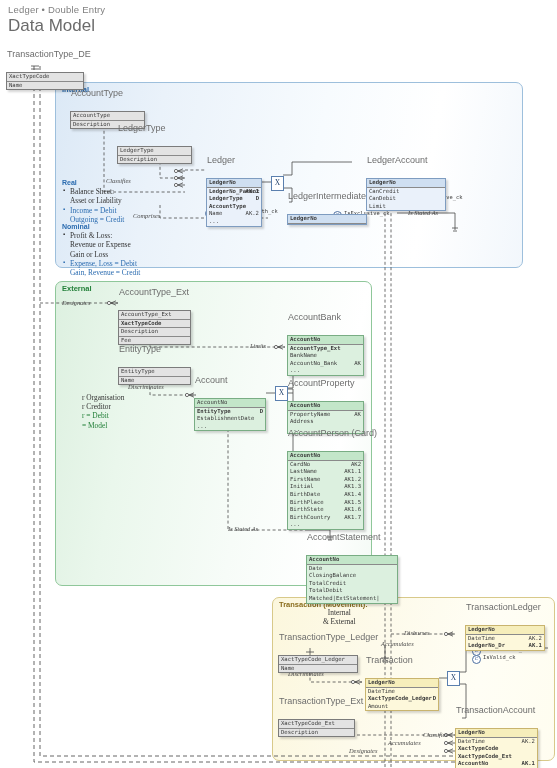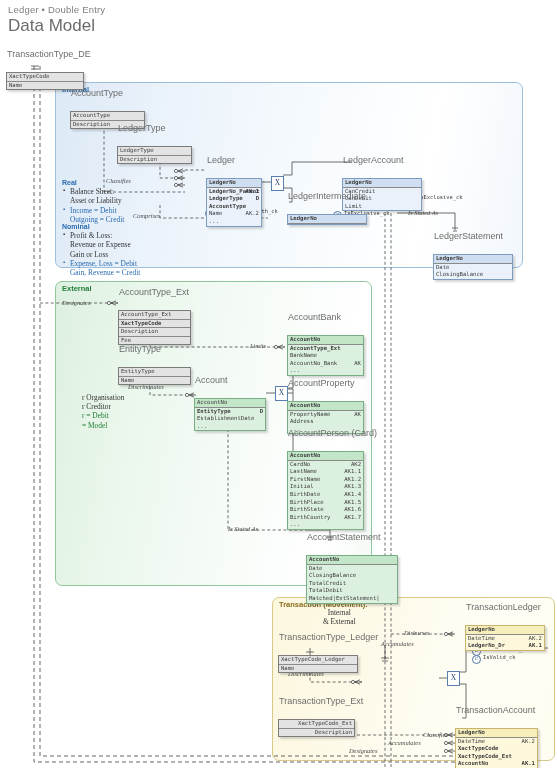--- a/index.html
+++ b/index.html
@@ -306,41 +306,33 @@
       <div class="ename">Ledger</div>
       <div class="ebody">
         <div class="row key sep b"><span>LedgerNo</span></div>
         <div class="row b"><span>LedgerNo_Parent</span><span class="ak">AK.1</span></div>
         <div class="row b"><span>LedgerType</span><span class="ak">D</span></div>
         <div class="row b"><span>AccountType</span></div>
         <div class="row"><span>Name</span><span class="ak">AK.2</span></div>
         <div class="row"><span>...</span></div>
       </div>
     </div>
-  <div class="ent c-blue" style="left:342px;top:155px;width:80px;">
+  <div class="ent c-blue" style="left:366px;top:155px;width:80px;">
       <div class="ename">LedgerAccount</div>
       <div class="ebody">
         <div class="row key sep b"><span>LedgerNo</span></div>
         <div class="row"><span>CanCredit</span></div>
         <div class="row"><span>CanDebit</span></div>
         <div class="row"><span>Limit</span></div>
       </div>
     </div>
   <div class="ent c-blue" style="left:287px;top:191px;width:80px;">
       <div class="ename">LedgerIntermediate</div>
       <div class="ebody">
         <div class="row key sep b"><span>LedgerNo</span></div>
-      </div>
-    </div>
-  <div class="ent c-blue" style="left:433px;top:231px;width:80px;">
-      <div class="ename">LedgerStatement</div>
-      <div class="ebody">
-        <div class="row key sep b"><span>LedgerNo</span></div>
-        <div class="row"><span>Date</span></div>
-        <div class="row"><span>ClosingBalance</span></div>
       </div>
     </div>
   <div class="ent c-grey" style="left:118px;top:287px;width:73px;">
       <div class="ename">AccountType_Ext</div>
       <div class="ebody">
         <div class="row"><span>AccountType_Ext</span></div>
         <div class="row b"><span>XactTypeCode</span></div>
         <div class="row"><span>Description</span></div>
         <div class="row"><span>Fee</span></div>
       </div>
@@ -406,29 +398,38 @@
         <div class="row"><span>Matched|ExtStatement|</span></div>
       </div>
     </div>
   <div class="ent c-grey" style="left:278px;top:632px;width:80px;">
       <div class="ename">TransactionType_Ledger</div>
       <div class="ebody">
         <div class="row"><span>XactTypeCode_Ledger</span></div>
         <div class="row"><span>Name</span></div>
       </div>
     </div>
+  <div class="ent c-yellow" style="left:365px;top:655px;width:74px;">
+      <div class="ename">Transaction</div>
+      <div class="ebody">
+        <div class="row key sep b"><span>LedgerNo</span></div>
+        <div class="row"><span>DateTime</span></div>
+        <div class="row b"><span>XactTypeCode_Ledger</span><span class="ak">D</span></div>
+        <div class="row"><span>Amount</span></div>
+      </div>
+    </div>
   <div class="ent c-yellow" style="left:465px;top:602px;width:80px;">
       <div class="ename">TransactionLedger</div>
       <div class="ebody">
         <div class="row key sep b"><span>LedgerNo</span></div>
         <div class="row"><span>DateTime</span><span class="ak">AK.2</span></div>
         <div class="row b"><span>LedgerNo_Dr</span><span class="ak">AK.1</span></div>
       </div>
     </div>
-  <div class="ent c-grey" style="left:278px;top:696px;width:77px;text-align:right;">
+  <div class="ent c-grey" style="left:278px;top:696px;width:77px;">
       <div class="ename">TransactionType_Ext</div>
       <div class="ebody">
         <div class="row"><span>XactTypeCode_Ext</span></div>
         <div class="row"><span>Description</span></div>
       </div>
     </div>
   <div class="ent c-yellow" style="left:455px;top:705px;width:83px;">
       <div class="ename">TransactionAccount</div>
       <div class="ebody">
         <div class="row key sep b"><span>LedgerNo</span></div>

